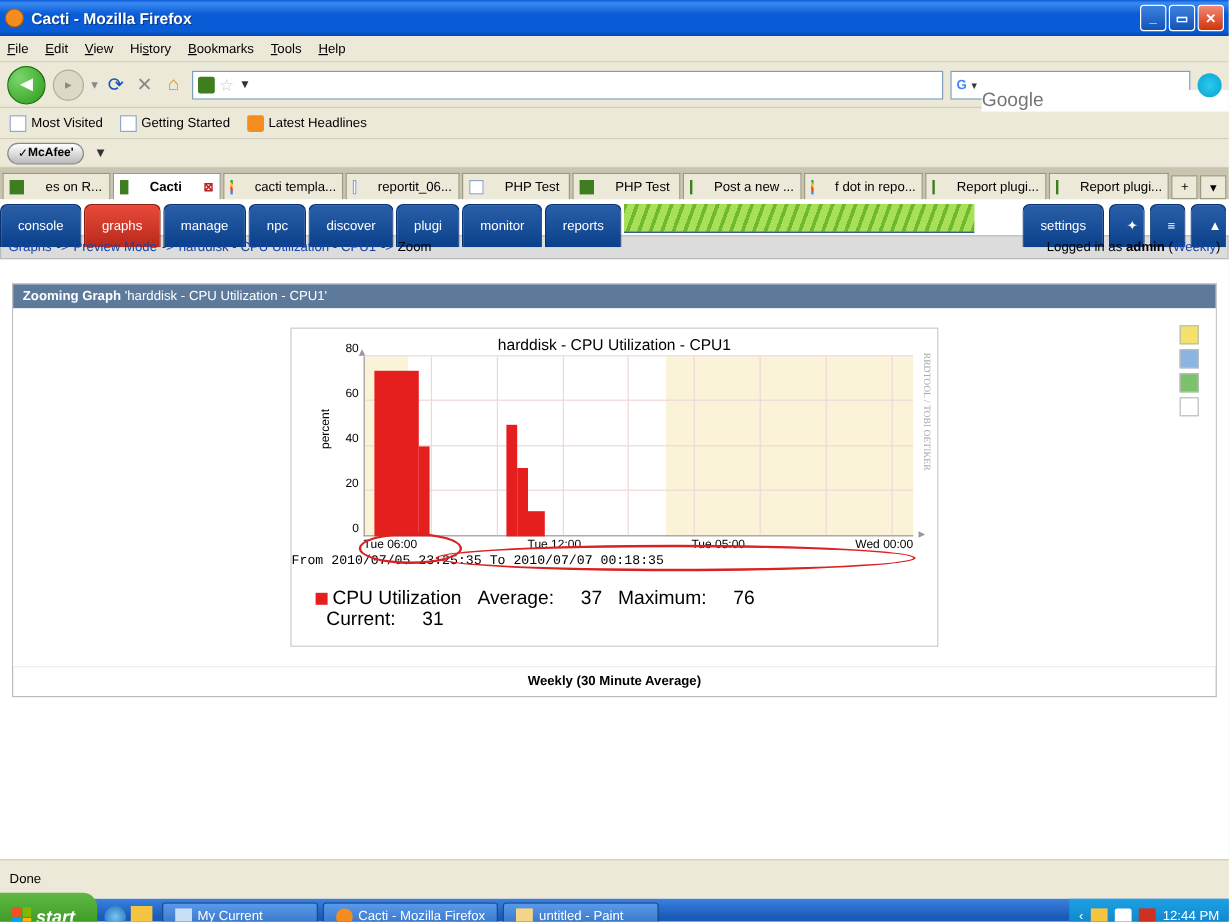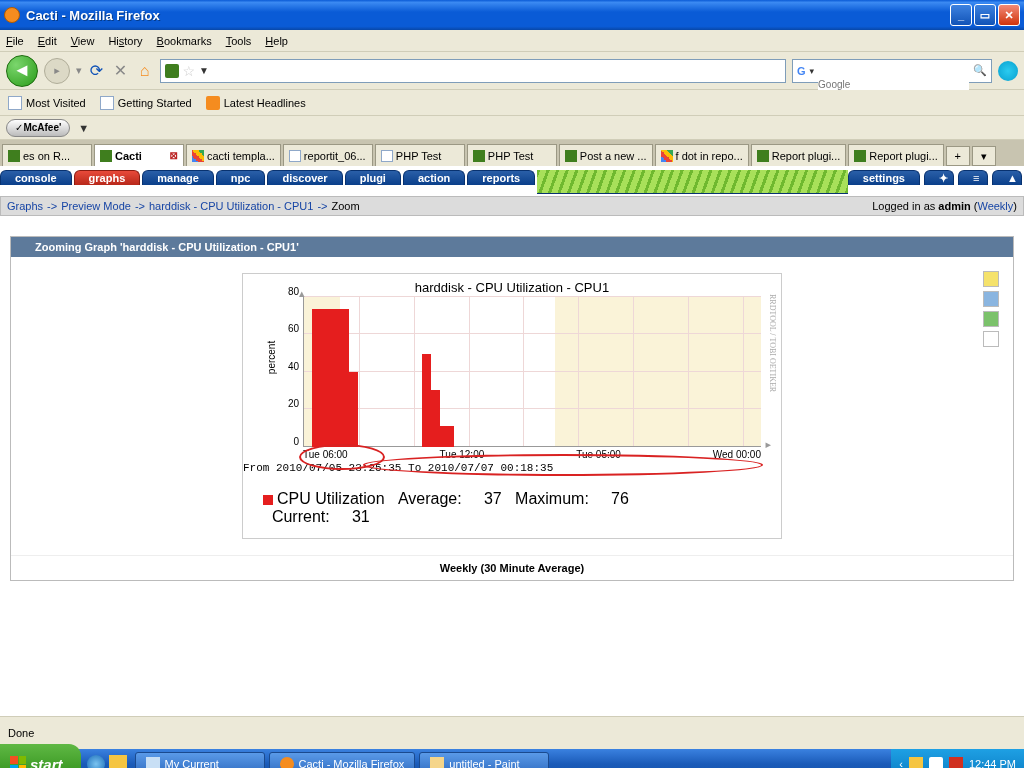--- a/index.html
+++ b/index.html
@@ -26,62 +26,62 @@
 .nav-refresh, .nav-stop { width:18px; color:#1153b7; font-size:16px; text-align:center; }
 .nav-stop { color:#888; }
 .nav-home { width:18px; font-size:16px; color:#f58c1f; text-align:center; }
 .urlbox { flex: 1; height: 24px; border:1px solid #7f9db9; background:#fff; display:flex; align-items:center; padding:0 4px; gap:4px; }
 .urlbox input { flex:1; border:none; outline:none; font-size:12px; }
 .fav-icon { width:14px;height:14px;background:#3f7e1e; display:inline-block; border-radius:2px; }
 .star { color:#ccc; font-size:14px; }
 .dd { color:#333; font-size:10px; }
 .searchbox { width: 200px; height:24px; border:1px solid #7f9db9; background:#fff; display:flex;align-items:center;padding:0 4px;gap:4px; }
 .searchbox .g { font-weight:bold; }
-.searchbox input { flex:1; border:none;outline:none;font-size:10px;color:#4d7c0f;margin-top:27px; }
+.searchbox input { flex:1; border:none;outline:none;font-size:16px;color:#4d7c0f;margin-top:27px; }
 .searchbox .mag { color:#5b8cc7; }
 .skype { width:20px;height:20px;border-radius:50%;background:radial-gradient(circle,#2bcbf0,#08a0cf); }
 
 
 .bmbar { height:26px; background:#ece9d8; display:flex;align-items:center;padding:0 8px;gap:14px;border-bottom:1px solid #d0cdb8; }
 .bm-item { display:flex;align-items:center;gap:4px; }
 .page-ico { width:14px;height:14px;border:1px solid #8fa8c9;background:#fff;display:inline-block; }
 .rss-ico { width:14px;height:14px;background:#f58c1f;display:inline-block;border-radius:2px; }
 
 
 .mcbar { height:24px; background:#ece9d8; display:flex;align-items:center;padding:0 6px;border-bottom:1px solid #d0cdb8; }
 .mcbtn { height:18px; padding:0 8px; border:1px solid #888; border-radius:9px; background:linear-gradient(#fff,#bbb); font-size:10px; display:flex;align-items:center; }
 
 
 .tabbar { height:26px; background:#c8c4b0; display:flex; align-items:flex-end; padding:0 2px; gap:2px; }
-.tab { height:22px; min-width:90px; max-width:110px; background:#ece9d8; border:1px solid #9b9884; border-bottom:none; display:flex;align-items:center;padding:0 5px;gap:3px; font-size:11px; overflow:hidden; white-space:nowrap; }
+.tab { height:22px; min-width:90px; max-width:110px; background:#ece9d8; border:1px solid #9b9884; border-bottom:none; display:flex;align-items:center;padding:0 5px;gap:18px; font-size:11px; overflow:hidden; white-space:nowrap; }
 .tab.active { background:#fff; font-weight:bold; }
 .tab .close { color:#b22; font-size:10px; margin-left:auto; }
 .tab-ico { width:12px;height:12px;display:inline-block; }
 .tab-ico.cacti { background:#3f7e1e; }
 .tab-ico.goog { background: linear-gradient(45deg,#4285f4 25%,#ea4335 25% 50%,#fbbc05 50% 75%,#34a853 75%); }
 .tab-ico.pg { background:#fff;border:1px solid #8fa8c9; }
 .tab-plus { width:24px;height:20px;background:#ece9d8;border:1px solid #9b9884;display:flex;align-items:center;justify-content:center; }
 
 
 .cacti-wrap { background:#fff; height: calc(768px - 30px - 22px - 38px - 26px - 24px - 26px - 22px - 30px); overflow:auto; }
 .cacti-tabs { height:30px; background:#fff; display:flex; align-items:flex-start; padding-top:4px; }
-.ctab { height:15px; padding:0 14px; margin-right:2px; border-radius:6px 6px 0 0; background:linear-gradient(#2a5fa8,#0a3f8a); color:#fff; font-size:11px; font-weight:bold; display:flex;align-items:center; border:1px solid #083270; border-bottom:none; }
+.ctab { height:36px; padding:0 14px; margin-right:2px; border-radius:6px 6px 0 0; background:linear-gradient(#2a5fa8,#0a3f8a); color:#fff; font-size:11px; font-weight:normal; display:flex;align-items:center; border:1px solid #083270; border-bottom:none; }
 .ctab.active { background:linear-gradient(#e84a3a,#b8281a); border-color:#8a1c11; }
 .ctab-spacer { flex:1; height:24px; background: repeating-linear-gradient(110deg,#6fb82f,#6fb82f 3px,#a8e05a 3px,#a8e05a 9px); border-bottom:1px solid #083270; }
-.ctab-right { display:flex;gap:2px; }
+.ctab-right { display:flex;gap:2px;padding-left:40px; }
 .ctab-icon { width:28px; }
 
 .breadcrumb { height:20px; background:#dcdcdc; border:1px solid #bbb; display:flex;align-items:center; padding:0 6px; font-size:11px; }
 .breadcrumb a { color:#1745a5; text-decoration:none; }
 .breadcrumb .sep { margin:0 4px; color:#1745a5; }
 .breadcrumb .login { margin-left:auto; }
 
 .content { padding:20px 10px; }
 .zoom-panel { border:1px solid #bbb; }
-.zoom-hdr { background:#5d7a9b; color:#fff; padding:4px 24px; font-size:11px;font-weight:bold; }
+.zoom-hdr { background:#5d7a9b; color:#fff; padding:4px 8px; font-size:11px; }
 .zoom-body { background:#fff; padding:16px; display:flex; justify-content:center; position:relative; }
 
 .graph-box { width:540px; border:1px solid #ccc; background:#fff; font-family: "Courier New", monospace; position:relative; }
 .graph-title { text-align:center; font-size:13px; padding:6px 0 2px; }
 .graph-canvas { height:150px; position:relative; margin:0 20px 0 60px; background:#fff; }
 .grid { position:absolute; inset:0; border-left:1px solid #999; border-bottom:1px solid #999; }
 .grid-h { position:absolute; left:0;right:0; border-top:1px solid #eed7d7; }
 .grid-v { position:absolute; top:0;bottom:0; border-left:1px solid #eed7d7; }
 .yaxis-lab { position:absolute; left:-28px; width:24px; text-align:right; font-size:10px; transform:translateY(-50%); }
 .ylab { position:absolute; left:-48px; top:50%; transform: rotate(-90deg) translateX(20px); font-size:10px; }
@@ -224,21 +224,21 @@
 </div>
 
 <div class="cacti-wrap">
   <div class="cacti-tabs">
     <div class="ctab">console</div>
     <div class="ctab active">graphs</div>
     <div class="ctab">manage</div>
     <div class="ctab">npc</div>
     <div class="ctab">discover</div>
     <div class="ctab">plugi</div>
-    <div class="ctab">action</div>
+    <div class="ctab">monitor</div>
     <div class="ctab">reports</div>
     <div class="ctab-spacer"></div>
     <div class="ctab-right">
       <div class="ctab">settings</div>
       <div class="ctab ctab-icon">✦</div>
       <div class="ctab ctab-icon">≡</div>
       <div class="ctab ctab-icon">▲</div>
     </div>
   </div>
 

